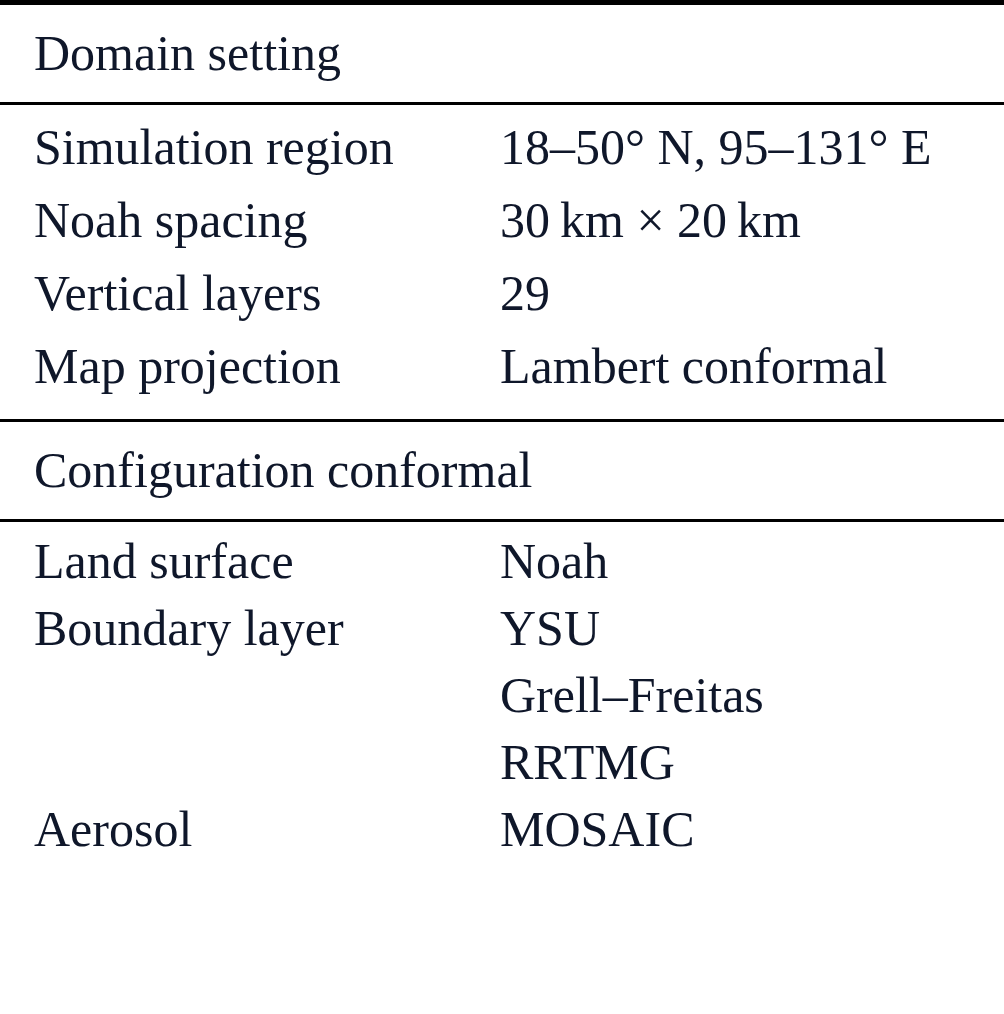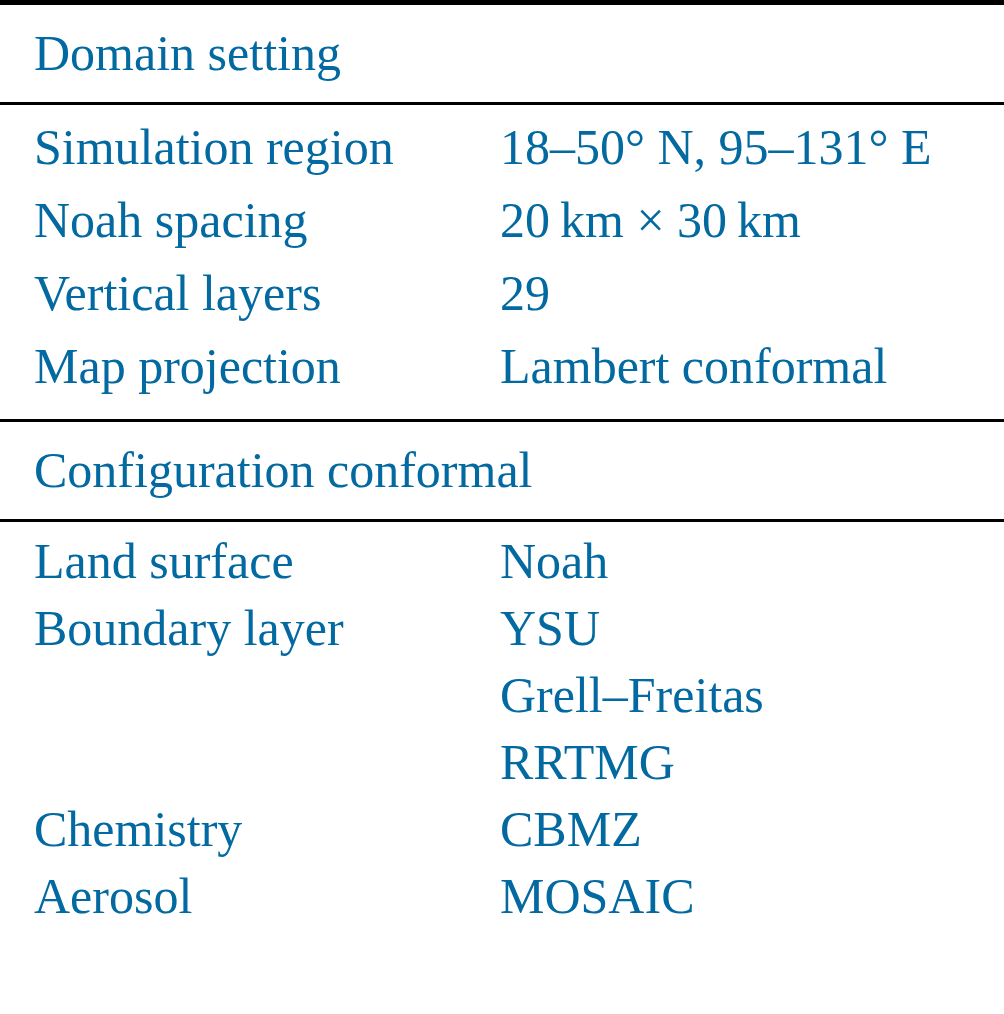--- a/index.html
+++ b/index.html
@@ -5,21 +5,21 @@
   html, body {
     margin: 0;
     padding: 0;
     background: #ffffff;
   }
   .table-figure {
     position: relative;
     width: 1004px;
     height: 1014px;
     background: #ffffff;
-    color: #0369a1;
+    color: #0f172a;
     font-family: "Liberation Serif", "DejaVu Serif", serif;
     font-size: 50px;
     box-sizing: border-box;
     display: flex;
     flex-direction: column;
     overflow: hidden;
   }
   .rule-thick {
     height: 5px;
     background: #000000;
@@ -62,21 +62,21 @@
 
   <div class="rule-thin"></div>
 
   <div class="rows rows-domain">
     <div class="row">
       <span class="cell-label">Simulation region</span>
       <span class="cell-value">18–50° N, 95–131° E</span>
     </div>
     <div class="row">
       <span class="cell-label">Noah spacing</span>
-      <span class="cell-value">20 km × 30 km</span>
+      <span class="cell-value">30 km × 20 km</span>
     </div>
     <div class="row">
       <span class="cell-label">Vertical layers</span>
       <span class="cell-value">29</span>
     </div>
     <div class="row">
       <span class="cell-label">Map projection</span>
       <span class="cell-value">Lambert conformal</span>
     </div>
   </div>
@@ -96,24 +96,20 @@
       <span class="cell-label">Boundary layer</span>
       <span class="cell-value">YSU</span>
     </div>
     <div class="row">
       <span class="cell-value">Grell–Freitas</span>
     </div>
     <div class="row">
       <span class="cell-value">RRTMG</span>
     </div>
     <div class="row">
-      <span class="cell-label">Chemistry</span>
-      <span class="cell-value">CBMZ</span>
-    </div>
-    <div class="row">
       <span class="cell-label">Aerosol</span>
       <span class="cell-value">MOSAIC</span>
     </div>
   </div>
 
   <div class="spacer"></div>
 
 </div>
 
 </body></html>

